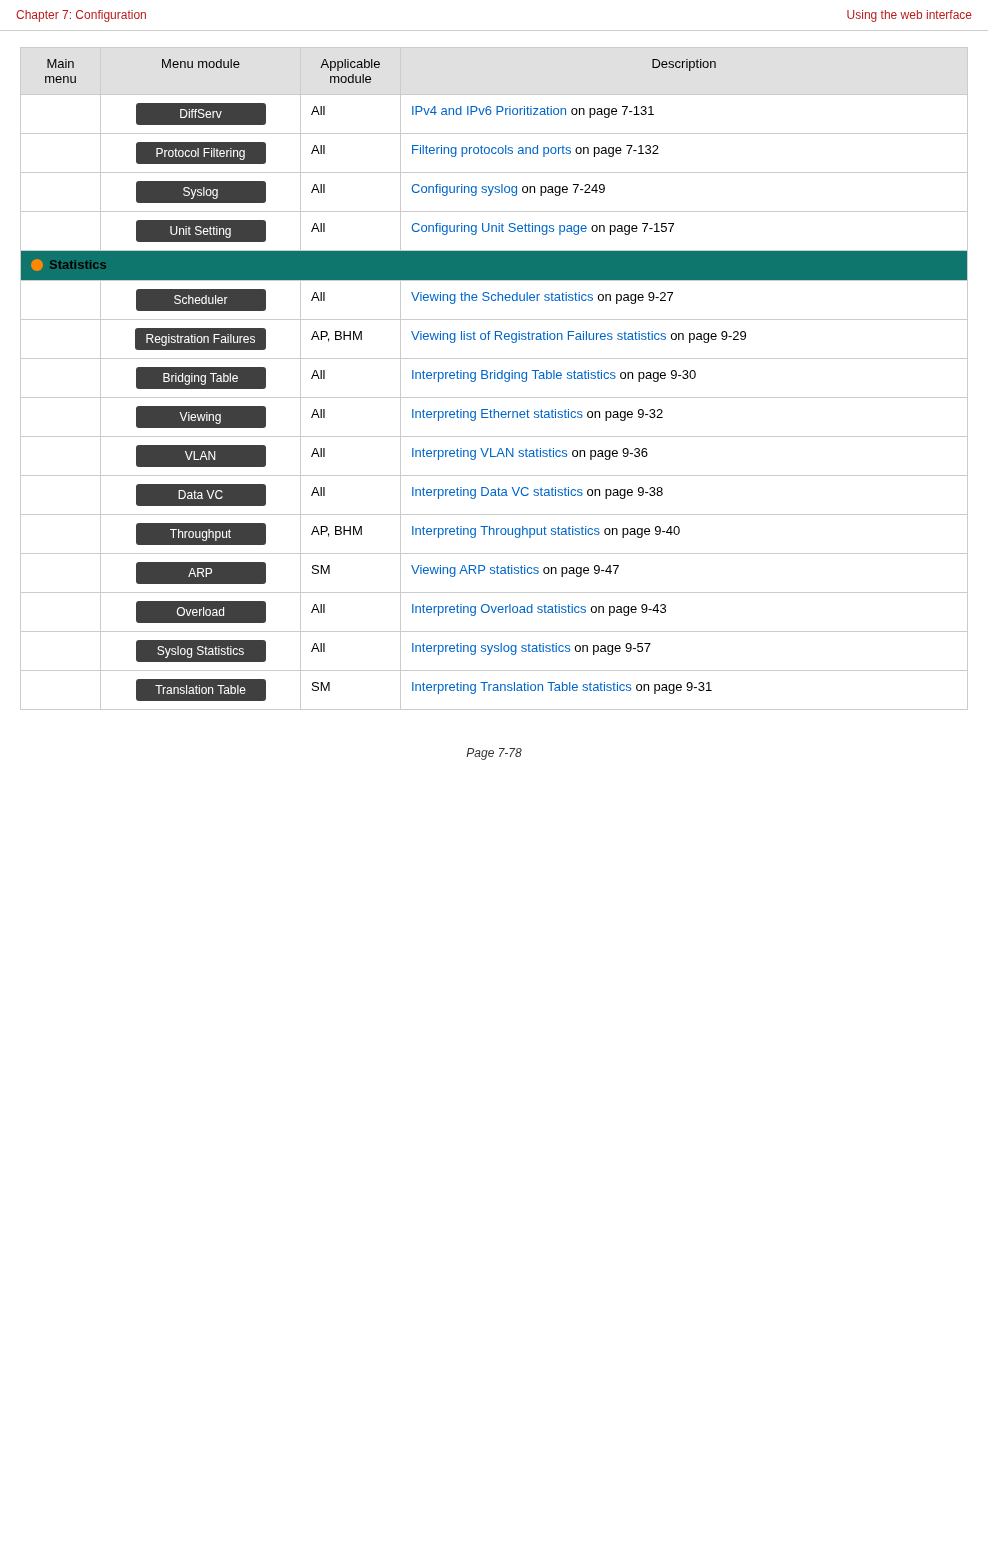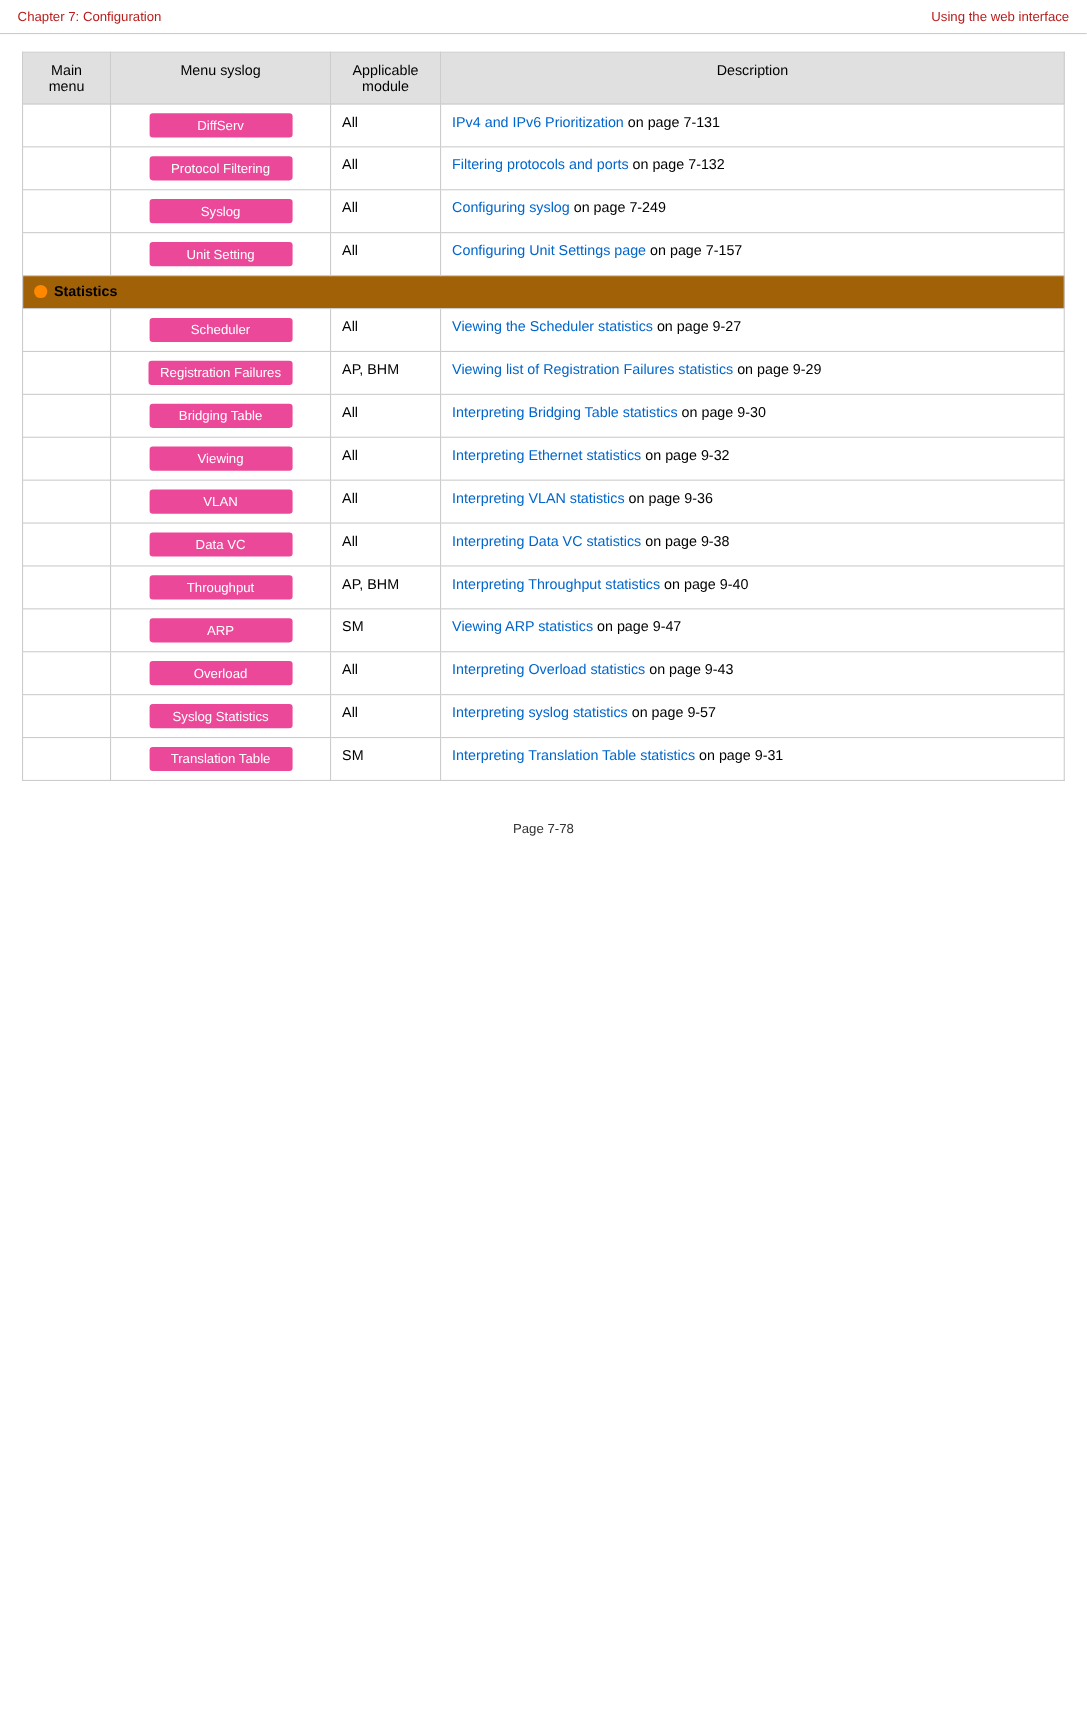--- a/index.html
+++ b/index.html
@@ -35,30 +35,30 @@
       background: #e0e0e0;
       font-weight: normal;
       font-size: 13px;
     }
     .col-main { width: 80px; }
     .col-menu { width: 200px; }
     .col-module { width: 100px; }
     .col-desc { width: auto; }
     .menu-btn {
       display: inline-block;
-      background: #ec4899;
+      background: #404040;
       color: #fff;
       padding: 4px 10px;
       border-radius: 3px;
       font-size: 12px;
       text-align: center;
       min-width: 130px;
     }
     .section-header td {
-      background: #a16207;
+      background: #0f766e;
       font-weight: bold;
       padding: 6px 10px;
     }
     .section-label {
       display: inline-flex;
       align-items: center;
       gap: 6px;
       font-weight: bold;
       font-size: 13px;
     }
@@ -71,39 +71,40 @@
     }
     .link {
       color: #0066cc;
       text-decoration: none;
     }
     .page-footer {
       text-align: center;
       padding: 20px;
       font-size: 12px;
       color: #333;
+      font-style: italic;
     }
     td.menu-cell {
       text-align: center;
     }
   </style>
 </head>
 <body>
 
 <div class="page-header">
   <span>Chapter 7:  Configuration</span>
   <span>Using the web interface</span>
 </div>
 
 <div class="content">
   <table>
     <thead>
       <tr>
         <th class="col-main">Main menu</th>
-        <th class="col-menu">Menu syslog</th>
+        <th class="col-menu">Menu module</th>
         <th class="col-module">Applicable module</th>
         <th class="col-desc">Description</th>
       </tr>
     </thead>
     <tbody id="table-body">
     <tr>
           <td class="col-main"></td>
           <td class="menu-cell col-menu"><span class="menu-btn">DiffServ</span></td>
           <td class="col-module">All</td>
           <td class="col-desc"><a class="link" href="#">IPv4 and IPv6 Prioritization</a><span> on page 7-131</span></td>

